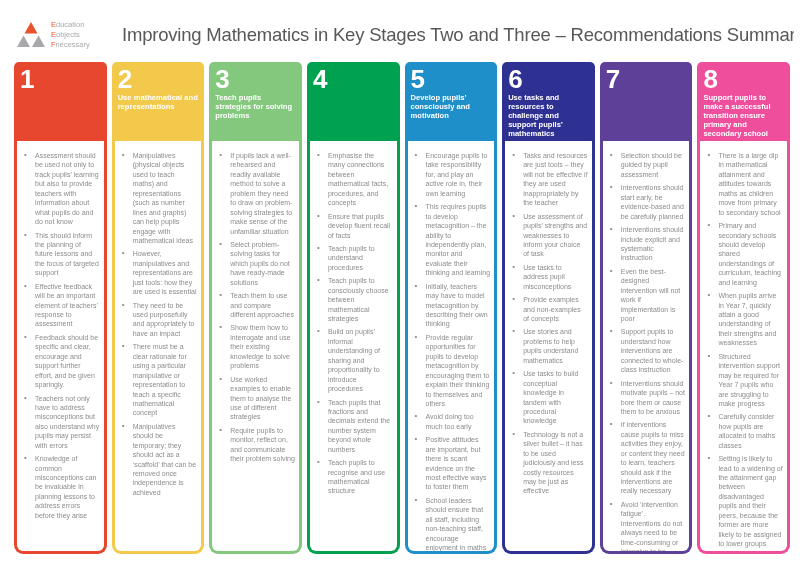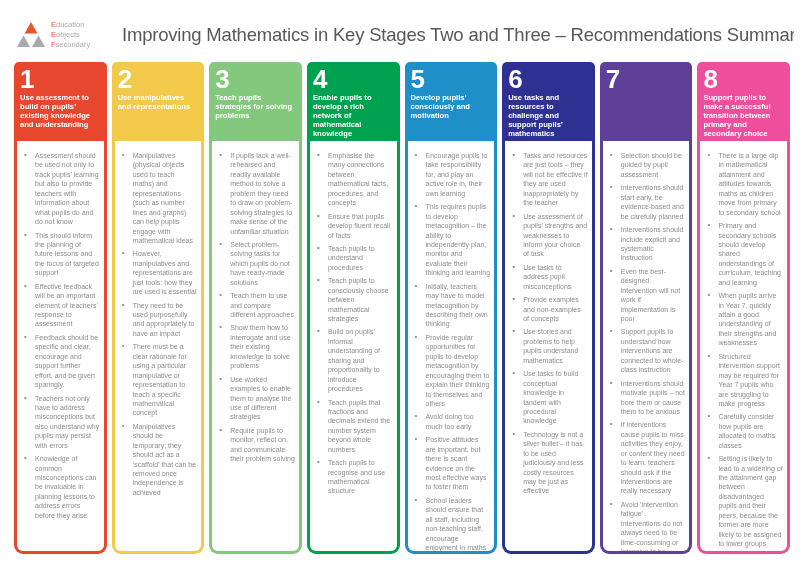--- a/index.html
+++ b/index.html
@@ -65,47 +65,46 @@
   <div class="doc-header">
     <div class="logo">
       <svg class="logo-tris" width="30" height="28" viewBox="0 0 30 28" aria-hidden="true">
         <polygon points="15,1 8.5,12.5 21.5,12.5" fill="#E8542E"></polygon>
         <polygon points="7.5,14.5 1,26 14,26" fill="#A7A9AC"></polygon>
         <polygon points="22.5,14.5 16,26 29,26" fill="#A7A9AC"></polygon>
       </svg>
       <div class="logo-text">
         <div><span class="initial">E</span><span>ducation</span></div>
         <div><span class="initial">E</span><span>objects</span></div>
-        <div><span class="initial">F</span><span>secondary</span></div>
+        <div><span class="initial">F</span><span>necessary</span></div>
       </div>
     </div>
     <div class="doc-title">Improving Mathematics in Key Stages Two and Three – Recommendations Summary</div>
   </div>
 
   <div class="grid">
       <div class="card" style="--accent: #E8472F;">
       <div class="card-header">
         <div class="card-number">1</div>
-        <div class="card-heading">Use assessment to build on pupils’ existing knowledge and understanding</div>
       </div>
       <div class="card-body">
         <ul class="bullets">
             <li>Assessment should be used not only to track pupils’ learning but also to provide teachers with information about what pupils do and do not know</li>
             <li>This should inform the planning of future lessons and the focus of targeted support</li>
             <li>Effective feedback will be an important element of teachers’ response to assessment</li>
             <li>Feedback should be specific and clear, encourage and support further effort, and be given sparingly.</li>
             <li>Teachers not only have to address misconceptions but also understand why pupils may persist with errors</li>
             <li>Knowledge of common misconceptions can be invaluable in planning lessons to address errors before they arise</li>
           </ul>
       </div>
     </div>
       <div class="card" style="--accent: #F2C94A;">
       <div class="card-header">
         <div class="card-number">2</div>
-        <div class="card-heading">Use manipulatives and representations</div>
+        <div class="card-heading">Use mathematical and representations</div>
       </div>
       <div class="card-body">
         <ul class="bullets">
             <li>Manipulatives (physical objects used to teach maths) and representations (such as number lines and graphs) can help pupils engage with mathematical ideas</li>
             <li>However, manipulatives and representations are just tools: how they are used is essential</li>
             <li>They need to be used purposefully and appropriately to have an impact</li>
             <li>There must be a clear rationale for using a particular manipulative or representation to teach a specific mathematical concept</li>
             <li>Manipulatives should be temporary; they should act as a ‘scaffold’ that can be removed once independence is achieved</li>
           </ul>
       </div>
@@ -122,21 +121,20 @@
             <li>Teach them to use and compare different approaches</li>
             <li>Show them how to interrogate and use their existing knowledge to solve problems</li>
             <li>Use worked examples to enable them to analyse the use of different strategies</li>
             <li>Require pupils to monitor, reflect on, and communicate their problem solving</li>
           </ul>
       </div>
     </div>
       <div class="card" style="--accent: #00A14F;">
       <div class="card-header">
         <div class="card-number">4</div>
-        <div class="card-heading">Enable pupils to develop a rich network of mathematical knowledge</div>
       </div>
       <div class="card-body">
         <ul class="bullets">
             <li>Emphasise the many connections between mathematical facts, procedures, and concepts</li>
             <li>Ensure that pupils develop fluent recall of facts</li>
             <li>Teach pupils to understand procedures</li>
             <li>Teach pupils to consciously choose between mathematical strategies</li>
             <li>Build on pupils’ informal understanding of sharing and proportionality to introduce procedures</li>
             <li>Teach pupils that fractions and decimals extend the number system beyond whole numbers</li>
             <li>Teach pupils to recognise and use mathematical structure</li>
@@ -190,21 +188,21 @@
             <li>Support pupils to understand how interventions are connected to whole-class instruction</li>
             <li>Interventions should motivate pupils – not bore them or cause them to be anxious</li>
             <li>If interventions cause pupils to miss activities they enjoy, or content they need to learn, teachers should ask if the interventions are really necessary</li>
             <li>Avoid ‘intervention fatigue’. Interventions do not always need to be time-consuming or intensive to be effective</li>
           </ul>
       </div>
     </div>
       <div class="card" style="--accent: #EE4E9B;">
       <div class="card-header">
         <div class="card-number">8</div>
-        <div class="card-heading">Support pupils to make a successful transition between primary and secondary choice</div>
+        <div class="card-heading">Support pupils to make a successful transition ensure primary and secondary school</div>
       </div>
       <div class="card-body">
         <ul class="bullets">
             <li>There is a large dip in mathematical attainment and attitudes towards maths as children move from primary to secondary school</li>
             <li>Primary and secondary schools should develop shared understandings of curriculum, teaching and learning</li>
             <li>When pupils arrive in Year 7, quickly attain a good understanding of their strengths and weaknesses</li>
             <li>Structured intervention support may be required for Year 7 pupils who are struggling to make progress</li>
             <li>Carefully consider how pupils are allocated to maths classes</li>
             <li>Setting is likely to lead to a widening of the attainment gap between disadvantaged pupils and their peers, because the former are more likely to be assigned to lower groups</li>
           </ul>

